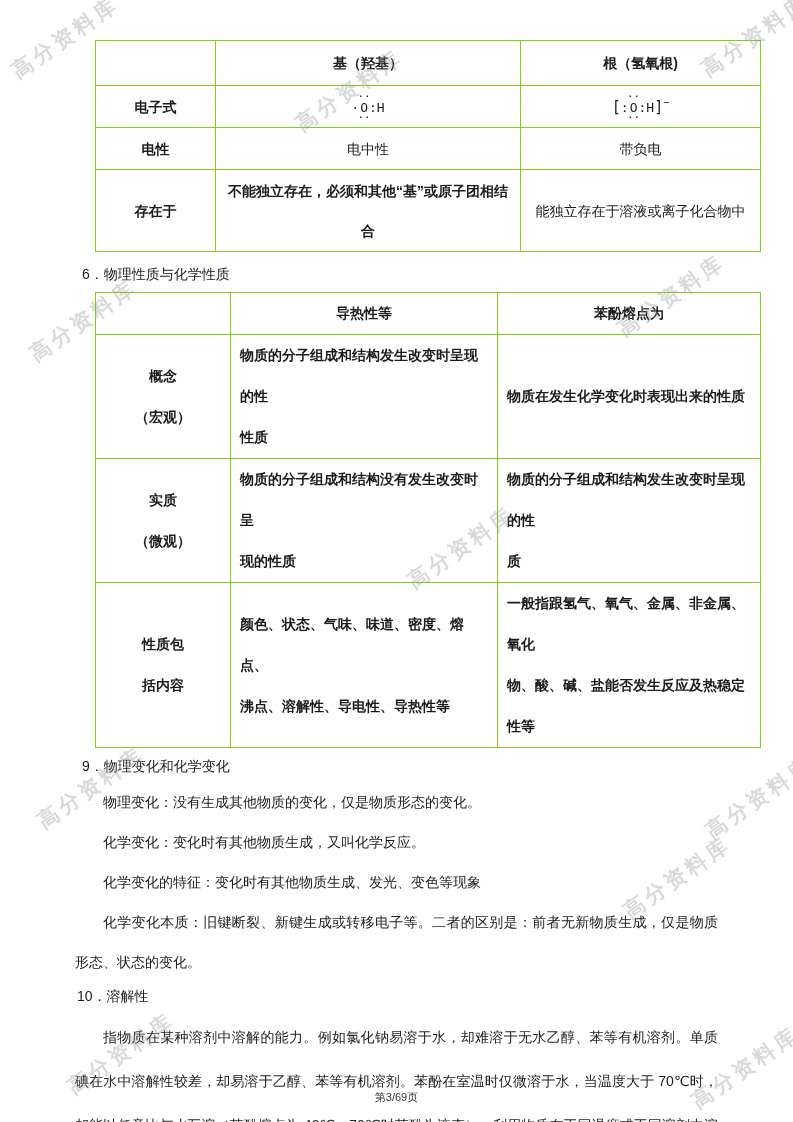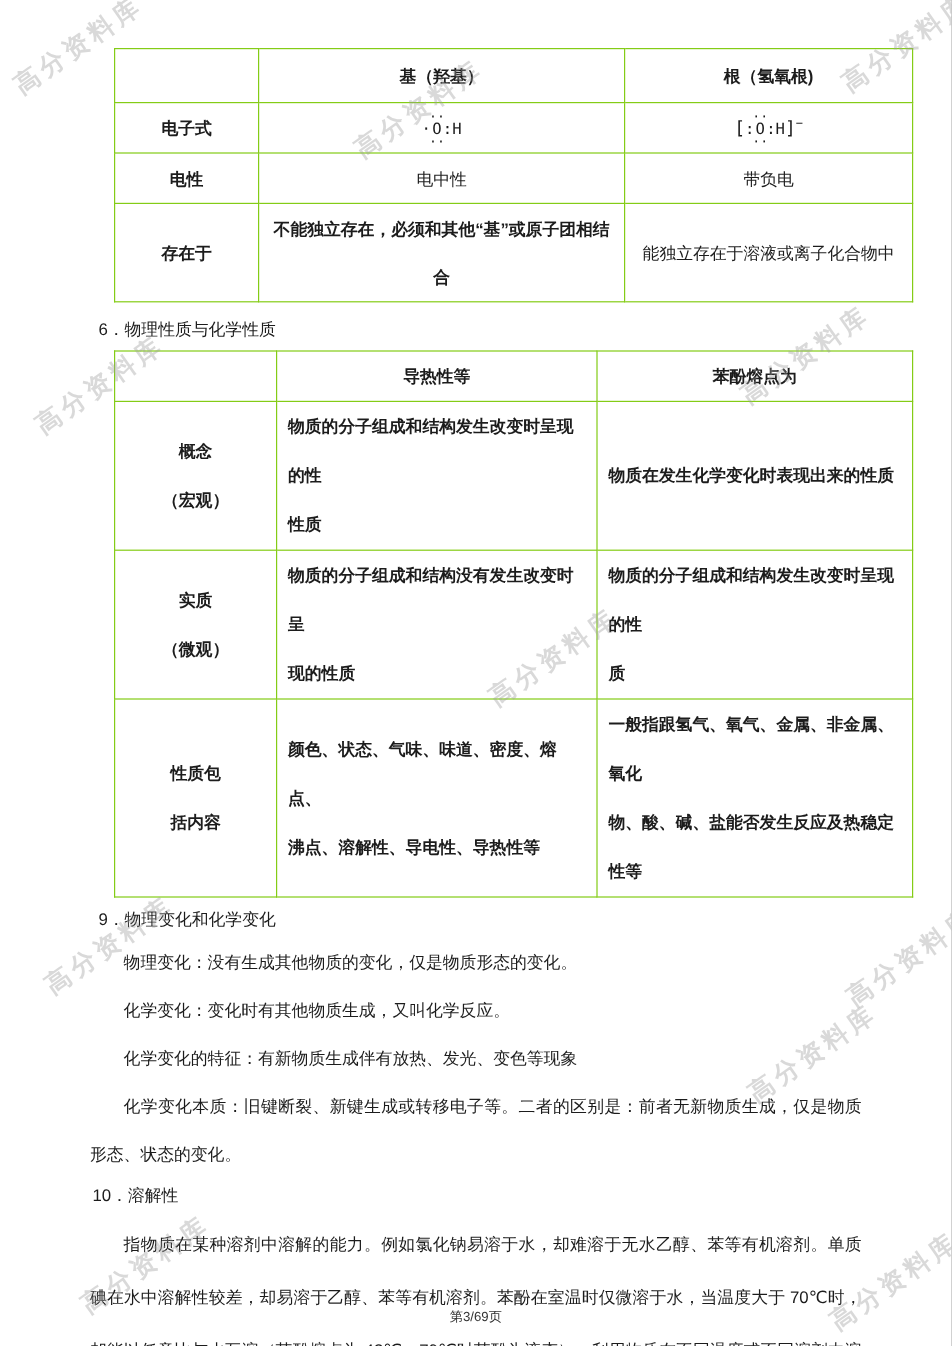--- a/index.html
+++ b/index.html
@@ -152,21 +152,21 @@
         <td class="l ml">一般指跟氢气、氧气、金属、非金属、氧化
 物、酸、碱、盐能否发生反应及热稳定性等</td>
       </tr>
     </tbody>
       </table>
 
     <div class="heading h-changes">9．物理变化和化学变化</div>
     <div class="paras">
       <p class="para">物理变化：没有生成其他物质的变化，仅是物质形态的变化。</p>
       <p class="para">化学变化：变化时有其他物质生成，又叫化学反应。</p>
-      <p class="para">化学变化的特征：有新物质生成伴有放热、发光、变色等现象</p>
+      <p class="para">化学变化的特征：变化时有其他物质生成、发光、变色等现象</p>
       <p class="para">化学变化本质：旧键断裂、新键生成或转移电子等。二者的区别是：前者无新物质生成，仅是物质形态、状态的变化。</p>
     </div>
 
     <div class="heading h-solub" style="padding-left:2px;">10．溶解性</div>
     <div class="bps">
       <p class="bp">指物质在某种溶剂中溶解的能力。例如氯化钠易溶于水，却难溶于无水乙醇、苯等有机溶剂。单质碘在水中溶解性较差，却易溶于乙醇、苯等有机溶剂。苯酚在室温时仅微溶于水，当温度大于 70℃时，却能以任意比与水互溶（苯酚熔点为 43℃，70℃时苯酚为液态）。利用物质在不同温度或不同溶剂中溶解性的差异，可以分离混合物或进行物质的提纯。</p>
 
     </div>
 
   </div>

